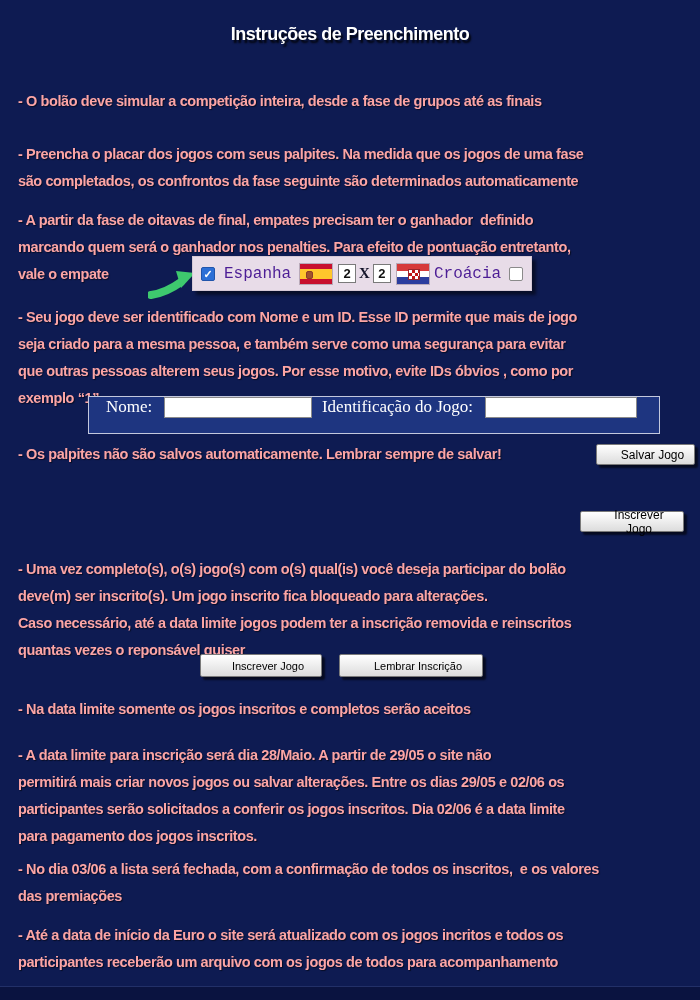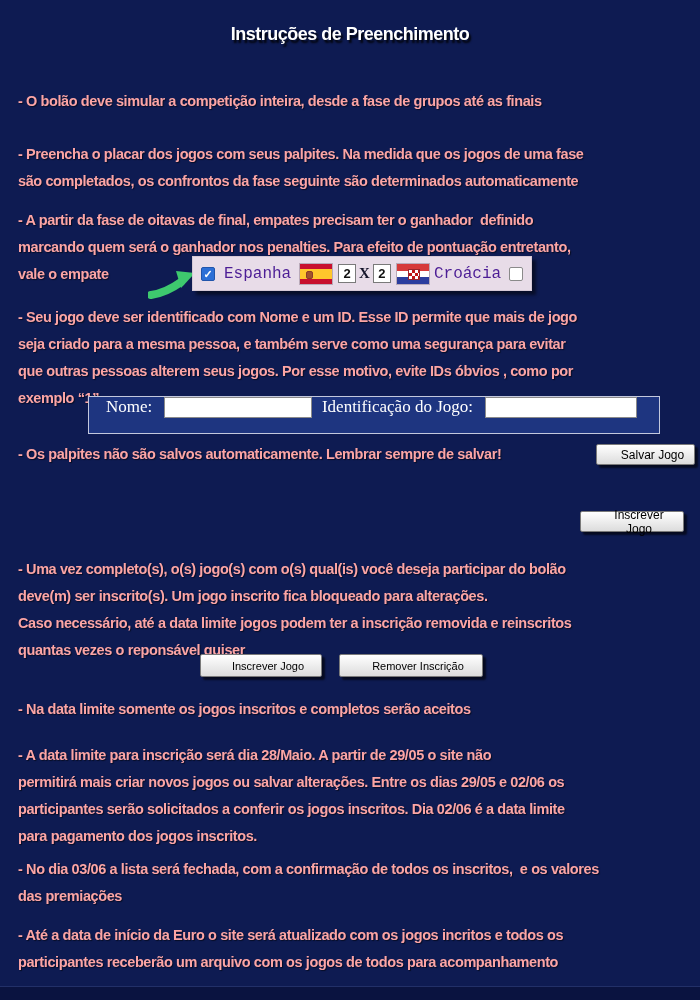--- a/index.html
+++ b/index.html
@@ -106,21 +106,21 @@
   <button class="btn btn-sm abs" style="left:596px;top:444px;width:99px;height:21px">Salvar Jogo</button>
 
   <button class="btn btn-sm abs" style="left:580px;top:511px;width:104px;height:21px">Inscrever Jogo</button>
 
   <div class="para" style="top:556px">- Uma vez completo(s), o(s) jogo(s) com o(s) qual(is) você deseja participar do bolão
 deve(m) ser inscrito(s). Um jogo inscrito fica bloqueado para alterações.
 Caso necessário, até a data limite jogos podem ter a inscrição removida e reinscritos
 quantas vezes o reponsável quiser</div>
 
   <button class="btn btn-lg abs" style="left:200px;top:654px;width:122px;height:23px">Inscrever Jogo</button>
-  <button class="btn btn-lg abs" style="left:339px;top:654px;width:144px;height:23px">Remover Inscrição</button>
+  <button class="btn btn-lg abs" style="left:339px;top:654px;width:144px;height:23px">Lembrar Inscrição</button>
 
   <div class="para" style="top:696px">- Na data limite somente os jogos inscritos e completos serão aceitos</div>
   <div class="para" style="top:742px">- A data limite para inscrição será dia 28/Maio. A partir de 29/05 o site não
 permitirá mais criar novos jogos ou salvar alterações. Entre os dias 29/05 e 02/06 os
 participantes serão solicitados a conferir os jogos inscritos. Dia 02/06 é a data limite
 para pagamento dos jogos inscritos.</div>
   <div class="para" style="top:856px">- No dia 03/06 a lista será fechada, com a confirmação de todos os inscritos,  e os valores
 das premiações</div>
   <div class="para" style="top:922px">- Até a data de início da Euro o site será atualizado com os jogos incritos e todos os
 participantes receberão um arquivo com os jogos de todos para acompanhamento</div>

